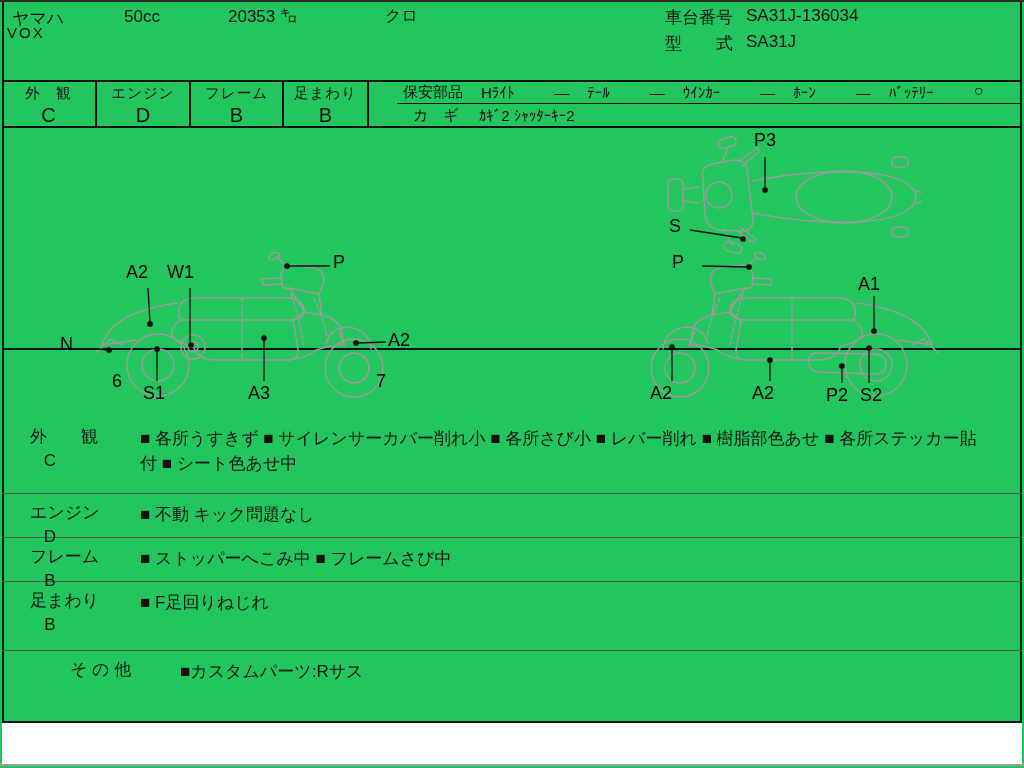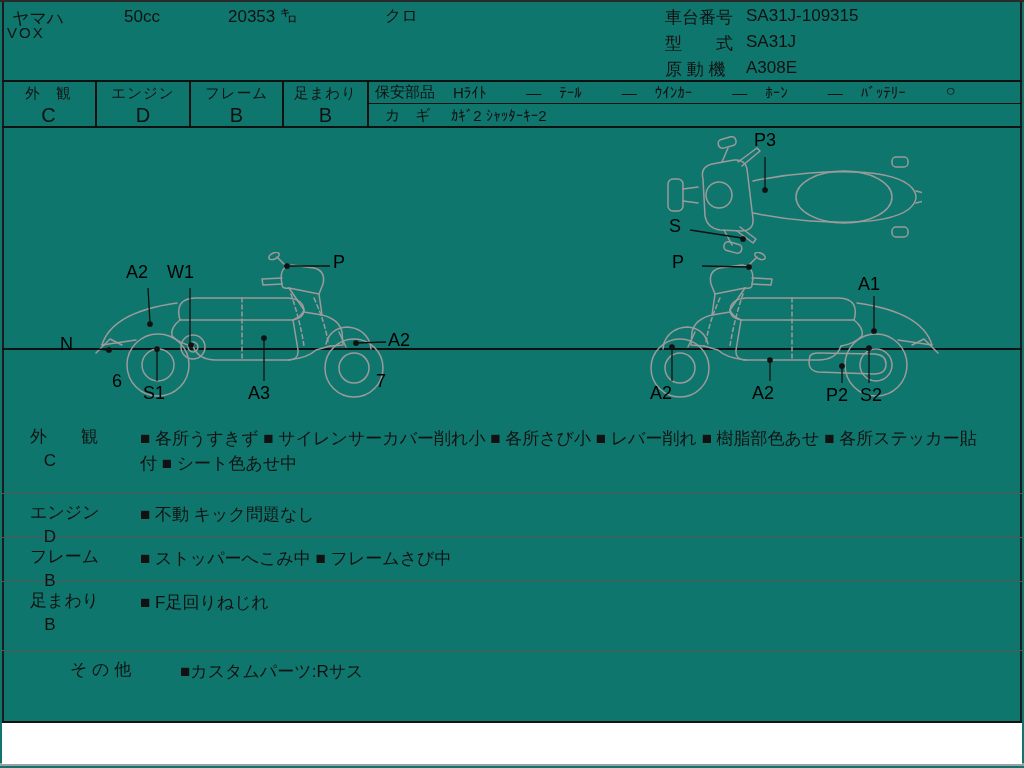--- a/index.html
+++ b/index.html
@@ -1,17 +1,17 @@
 <!DOCTYPE html>
 <html><head>
 <meta charset="utf-8">
 <style>
   html,body { margin:0; padding:0; background:#e8e8e8; }
   .page {
-    position:relative; width:1024px; height:768px; background:#0f766e;
+    position:relative; width:1024px; height:768px; background:#22c55e;
     font-family:"Liberation Sans","DejaVu Sans",sans-serif; color:#111;
     overflow:hidden;
   }
   
   .edge-t { position:absolute; top:0; left:0; right:0; height:2px; background:#2a2a2a; }
   .edge-l { position:absolute; top:2px; bottom:4px; left:2px; width:2px; background:#1c1c1c; }
   .edge-r { position:absolute; top:2px; bottom:4px; right:2px; width:2px; background:#1c1c1c; }
   .edge-b { position:absolute; bottom:2px; left:0; right:0; height:3px; background:#9aa0a3; }
 
   
@@ -28,21 +28,21 @@
   
   .grade-row {
     position:absolute; top:80px; left:2px; right:2px; height:48px;
     border-top:2px solid #111; border-bottom:2px solid #111;
     display:flex; box-sizing:border-box;
   }
   .gcell { border-right:2px solid #111; text-align:center; box-sizing:border-box; }
   .gcell .glabel { font-size:14.5px; margin-top:2px; letter-spacing:1px; }
   .gcell .gvalue { font-size:20px; margin-top:1px; }
   .g1{width:96px;} .g2{width:95px;} .g3{width:94px;} .g4{width:93px;} .g5{width:85px;}
-  .safety { flex:1; display:flex; flex-direction:column; font-size:15px; }
+  .safety { flex:1; display:flex; flex-direction:column; font-size:15px;margin-left:28px; }
   .safety-top { height:22px; border-bottom:1px solid #111; display:flex; align-items:center; padding-left:6px; box-sizing:border-box; }
   .safety-bottom { flex:1; display:flex; align-items:center; padding-left:16px; gap:20px; }
   .pair { display:flex; gap:40px; margin-left:18px; white-space:nowrap; }
   .pair .ok { font-size:16px; font-weight:bold; line-height:14px; }
 
   
   .diagram-box {
     position:absolute; top:128px; left:2px; right:2px; height:222px;
     border-bottom:2px solid #111; box-sizing:border-box;
   }
@@ -71,29 +71,25 @@
 
   <span class="hd hd-maker">ヤマハ</span>
   <span class="hd hd-cc">50cc</span>
   <span class="hd hd-km">20353 ㌔</span>
   <span class="hd hd-color">クロ</span>
   <span class="hd hd-model">VOX</span>
 
   <div class="hd-right">
     <div class="hd-line">
       <span class="lbl">車台番号</span>
-      <span>SA31J-109315</span>
+      <span>SA31J-136034</span>
     </div>
     <div class="hd-line">
       <span class="lbl">型　　式</span>
       <span>SA31J</span>
-    </div>
-    <div class="hd-line">
-      <span class="lbl">原 動 機</span>
-      <span>A308E</span>
     </div>
   </div>
 
   <div class="grade-row">
     <div class="gcell g2">
       <div class="glabel">外　観</div>
       <div class="gvalue">C</div>
     </div>
     <div class="gcell g3">
       <div class="glabel">エンジン</div>

